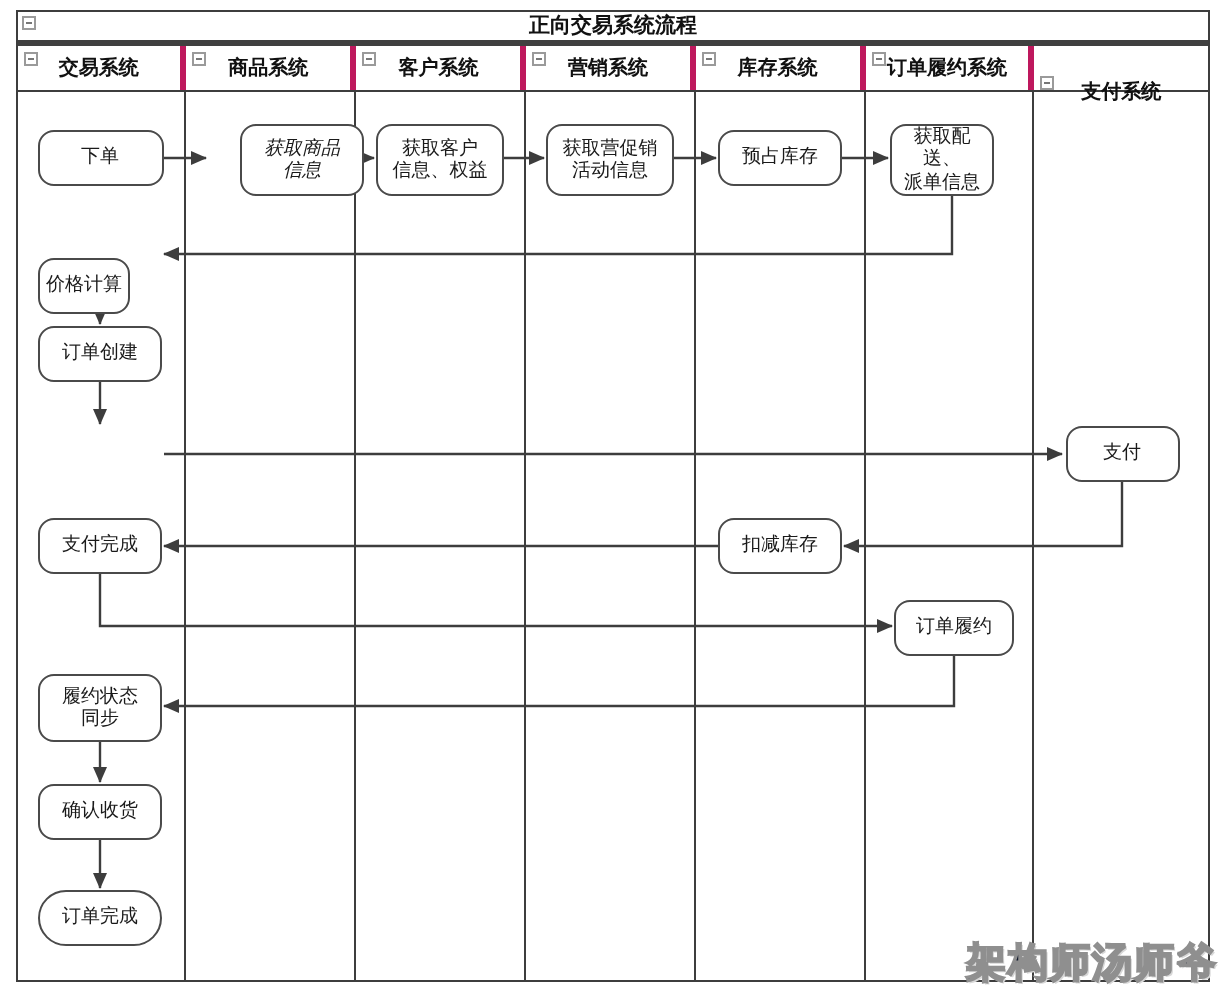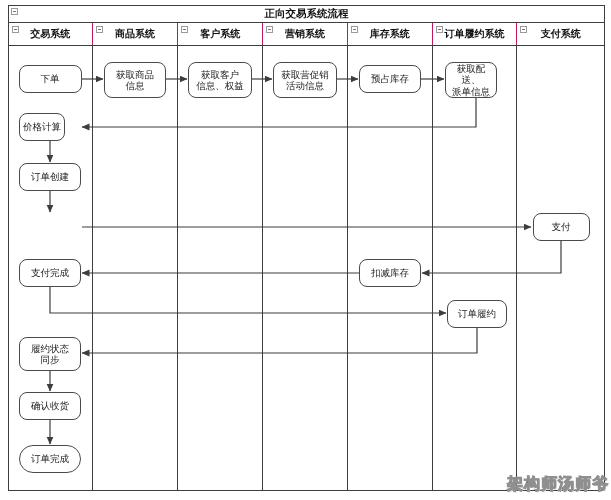--- a/index.html
+++ b/index.html
@@ -3,28 +3,28 @@
 <meta charset="utf-8">
 <style>
   * { margin:0; padding:0; box-sizing:border-box; }
   html,body { background:#fff; }
   body { font-family:"DejaVu Sans","Liberation Sans",sans-serif; }
   .canvas { position:relative; width:611px; height:500px; background:#fff; overflow:hidden; }
 
   .pool { position:absolute; left:8px; top:5px; width:597px; height:486px;
           border:1px solid #3d3d3d; background:#fff; }
 
-  .pool-title { position:relative; height:17px; border-bottom:1px solid #404040;
+  .pool-title { position:relative; height:17px; border-bottom:3px solid #404040;
                 display:flex; align-items:center; justify-content:center; }
   .pool-title .title-text { font-size:10.5px; font-weight:bold; color:#111; text-align:center; width:100%; }
 
   .lane-headers { display:flex; height:23px; border-bottom:1px solid #3d3d3d; }
-  .lane-header { position:relative; height:100%; border-right:1px solid #be185d;
+  .lane-header { position:relative; height:100%; border-right:3px solid #be185d;
                  display:flex; align-items:center; justify-content:center; }
-  .lane-header:last-child { border-right:none; }
+  .lane-header:last-child { border-right:none;margin-top:12px; }
   .lane-label { font-size:10px; font-weight:bold; color:#111; white-space:nowrap; }
 
   .lane-body { display:flex; height:445px; }
   .lane-col { height:100%; border-right:1px solid #3d3d3d; }
   .lane-col:last-child { border-right:none; }
 
   .collapse-icon { position:absolute; left:3px; top:3px; width:7px; height:7px;
                    border:1px solid #9a9a9a; background:#fff; }
   .collapse-icon::after { content:""; position:absolute; left:1px; right:1px; top:2px;
                           height:1px; background:#777; }
@@ -33,21 +33,21 @@
   #edge-layer { position:absolute; left:0; top:0; width:611px; height:500px;
                 pointer-events:none; z-index:2; }
   .edge { fill:none; stroke:#3d3d3d; stroke-width:1.2; }
 
   #node-layer { position:absolute; left:0; top:0; width:611px; height:500px; z-index:3; }
   .node { position:absolute; background:#fff; border:1.4px solid #4a4a4a; border-radius:8px;
           display:flex; align-items:center; justify-content:center; text-align:center;
           font-size:9.5px; line-height:1.2; color:#1a1a1a; white-space:pre-line; padding:1px 2px; }
 
   .watermark { position:absolute; right:2px; bottom:5px; z-index:4;
-               font-size:16px; font-weight:bold; letter-spacing:1px;
+               font-size:20px; font-weight:bold; letter-spacing:1px;
                color:#0f172a; -webkit-text-stroke:1px #8f8f8f;
                text-shadow:1px 1px 0 #d8d8d8; white-space:nowrap; }
 </style>
 </head>
 <body>
 
 <div class="canvas">
   <div class="pool">
     <div class="pool-title">
       <span class="collapse-icon"></span>
@@ -112,30 +112,30 @@
       <polyline points="561,241 561,273 422,273" class="edge" marker-end="url(#arrow)"></polyline>
       <polyline points="359,273 82,273" class="edge" marker-end="url(#arrow)"></polyline>
       <polyline points="50,287 50,313 446,313" class="edge" marker-end="url(#arrow)"></polyline>
       <polyline points="477,328 477,353 82,353" class="edge" marker-end="url(#arrow)"></polyline>
       <polyline points="50,371 50,391" class="edge" marker-end="url(#arrow)"></polyline>
       <polyline points="50,420 50,444" class="edge" marker-end="url(#arrow)"></polyline>
     </svg>
 
   <div id="node-layer">
       <div class="node" style="left: 18.5px; top: 65px; width: 63px; height: 28px;">下单</div>
-      <div class="node" style="left: 104px; top: 62px; width: 62px; height: 36px;">获取商品
+      <div class="node" style="left: 120px; top: 62px; width: 62px; height: 36px; font-style: italic;">获取商品
 信息</div>
       <div class="node" style="left: 188px; top: 62px; width: 64px; height: 36px;">获取客户
 信息、权益</div>
       <div class="node" style="left: 273px; top: 62px; width: 64px; height: 36px;">获取营促销
 活动信息</div>
       <div class="node" style="left: 359px; top: 65px; width: 62px; height: 28px;">预占库存</div>
       <div class="node" style="left: 445px; top: 62px; width: 52px; height: 36px;">获取配送、
 派单信息</div>
-      <div class="node" style="left: 19px; top: 113px; width: 46px; height: 28px;">价格计算</div>
+      <div class="node" style="left: 19px; top: 129px; width: 46px; height: 28px;">价格计算</div>
       <div class="node" style="left: 19px; top: 163px; width: 62px; height: 28px;">订单创建</div>
       <div class="node" style="left: 532.5px; top: 213px; width: 57px; height: 28px;">支付</div>
       <div class="node" style="left: 359px; top: 259px; width: 62px; height: 28px;">扣减库存</div>
       <div class="node" style="left: 19px; top: 259px; width: 62px; height: 28px;">支付完成</div>
       <div class="node" style="left: 447px; top: 300px; width: 60px; height: 28px;">订单履约</div>
       <div class="node" style="left: 19px; top: 337px; width: 62px; height: 34px;">履约状态
 同步</div>
       <div class="node" style="left: 19px; top: 392px; width: 62px; height: 28px;">确认收货</div>
       <div class="node" style="left: 19px; top: 445px; width: 62px; height: 28px; border-radius: 14px;">订单完成</div>
     </div>

